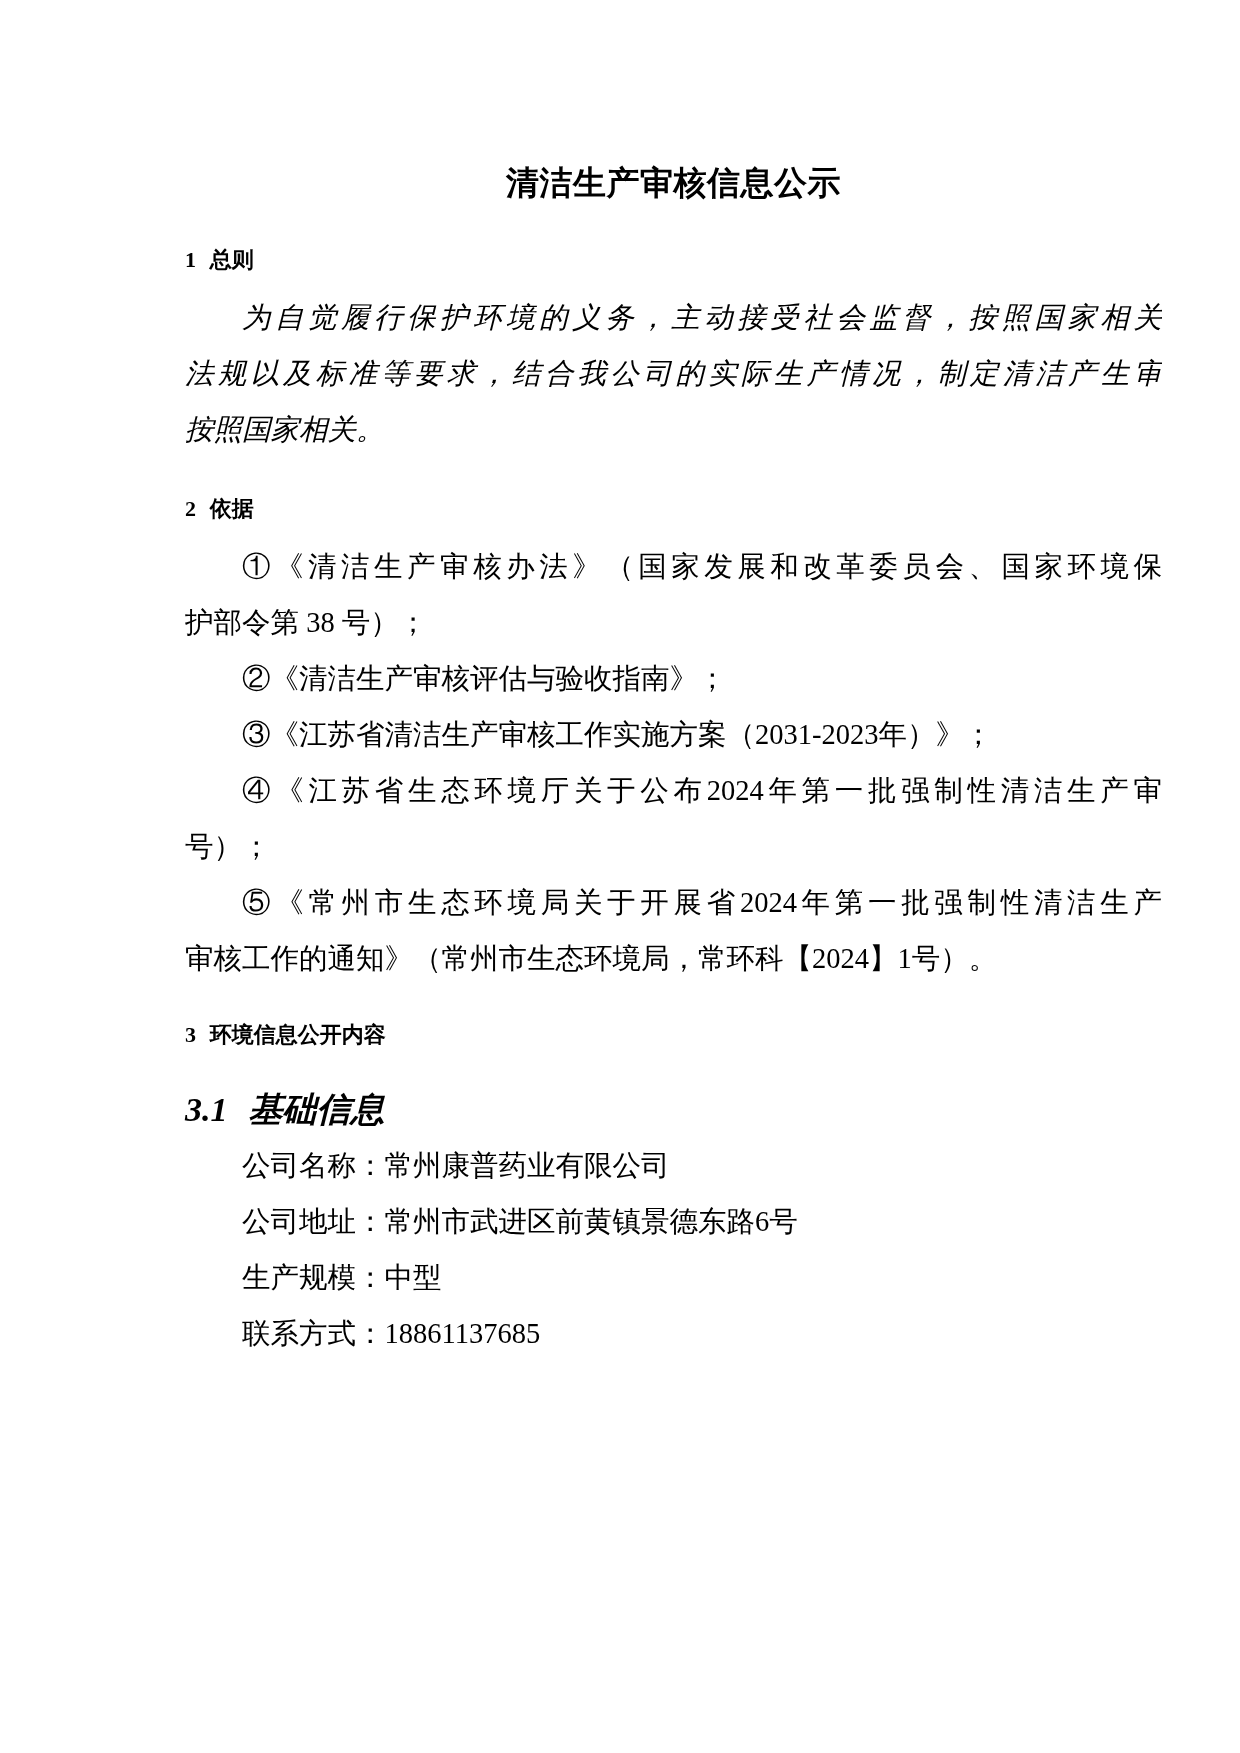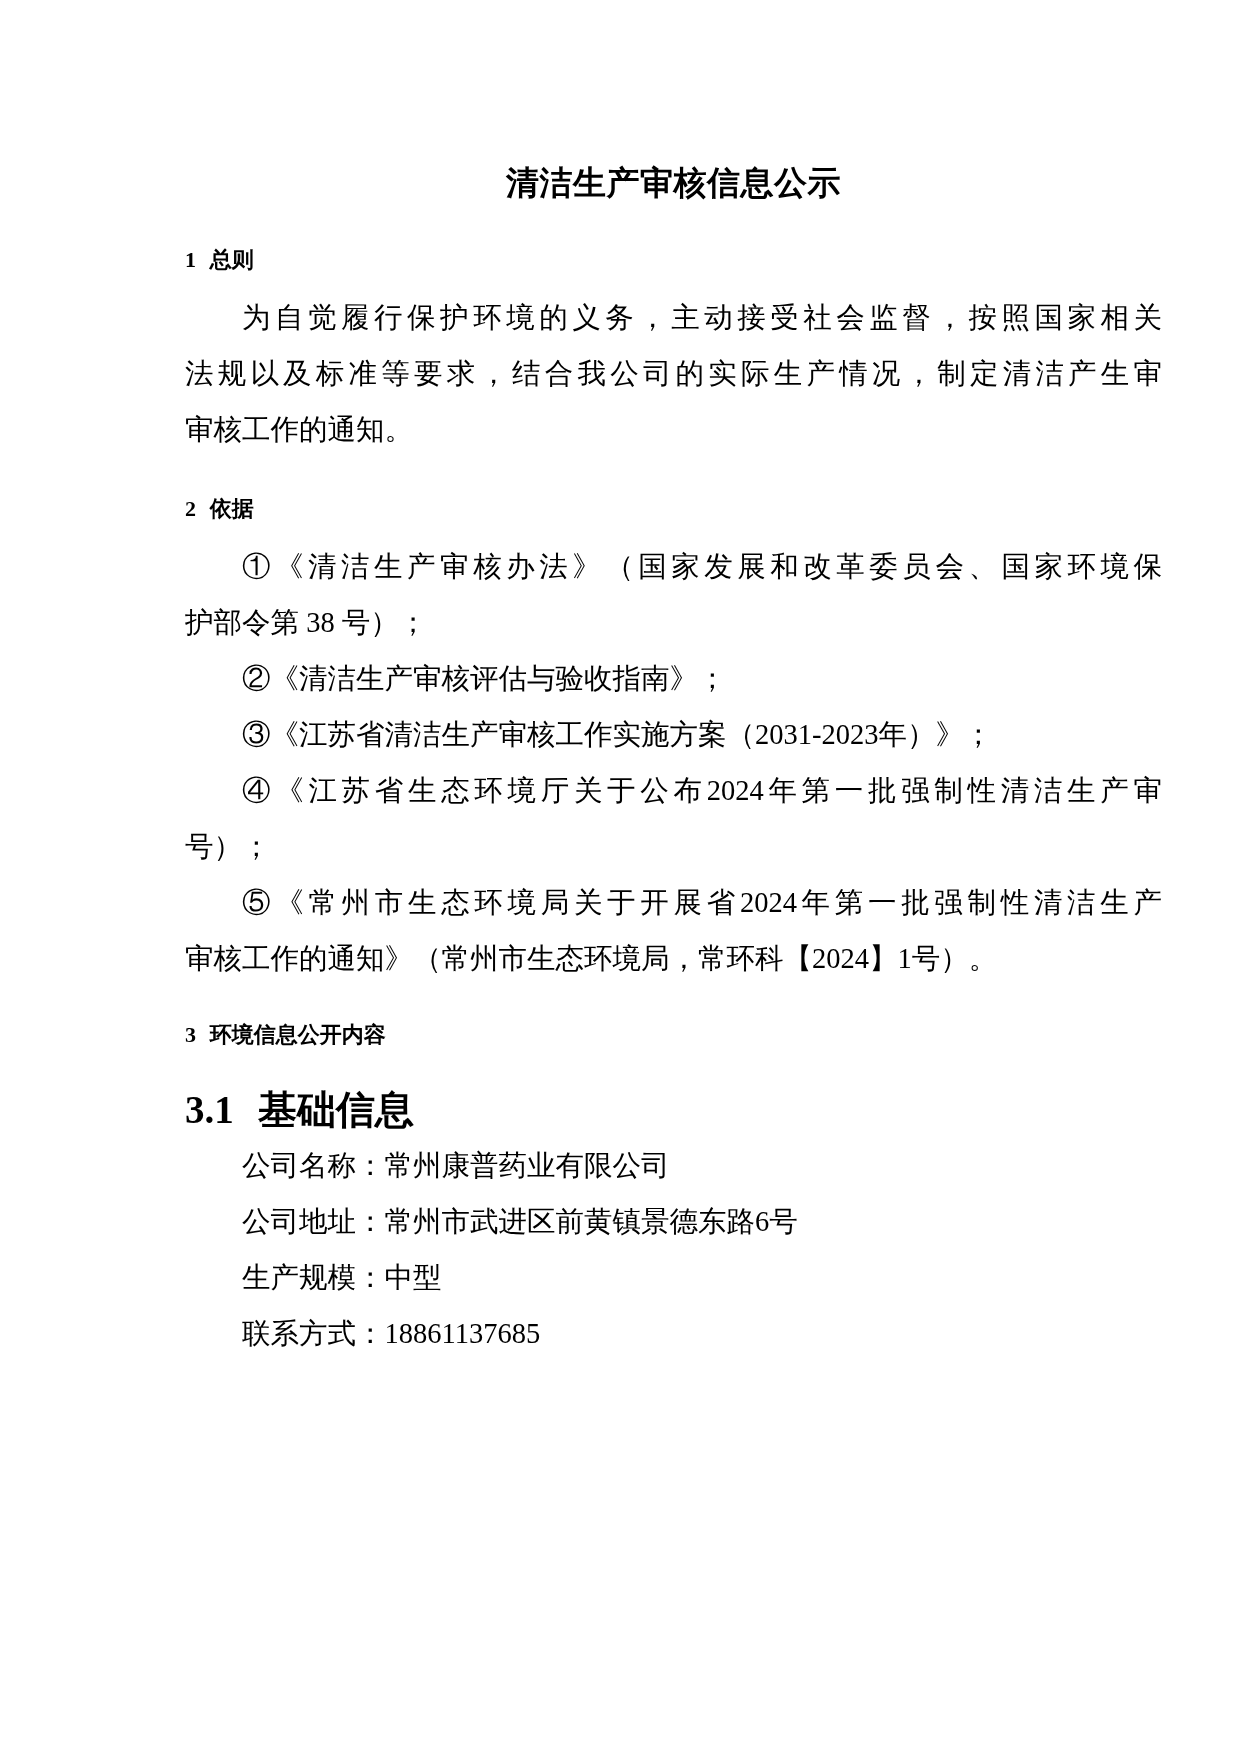--- a/index.html
+++ b/index.html
@@ -33,22 +33,22 @@
   .heading {
     font-weight: bold;
     font-size: 22px;
     line-height: 56px;
     white-space: nowrap;
   }
   .h-num { margin-right: 0.62em; }
   .h-1  { margin-top: 21px; }
   .h-2  { margin-top: 23px; }
   .h-3  { margin-top: 20px; }
-  .h-31 { margin-top: 19px; font-size: 39px; }
-  .para  { margin-top: 2px; }
+  .h-31 { margin-top: 19px; font-size: 34px; font-style: italic; }
+  .para  { margin-top: 2px; font-style: italic; }
   .items { margin-top: 2px; }
   .info  { margin-top: 0; }
   .line { line-height: 56px; }
   .pline { height: 56px; }
   .ind { text-indent: 2em; }
   .jline {
     height: 56px;
     overflow: hidden;
     text-align: justify;
     text-align-last: justify;
@@ -66,21 +66,21 @@
 
   <div class="doc-title">清洁生产审核信息公示</div>
 
   <div class="heading h-1">
     <span class="h-num">1</span><span>总则</span>
   </div>
 
   <div class="para">
       <div class="line ind jline">为自觉履行保护环境的义务，主动接受社会监督，按照国家相关</div>
       <div class="line jline">法规以及标准等要求，结合我公司的实际生产情况，制定清洁产生审</div>
-      <div class="line pline">审核工作的通知。</div>
+      <div class="line pline">按照国家相关。</div>
     </div>
 
   <div class="heading h-2">
     <span class="h-num">2</span><span>依据</span>
   </div>
 
   <div class="items">
     <div class="item">
         <div class="line ind jline">①《清洁生产审核办法》（国家发展和改革委员会、国家环境保</div>
         <div class="line pline">护部令第 38 号）；</div>

